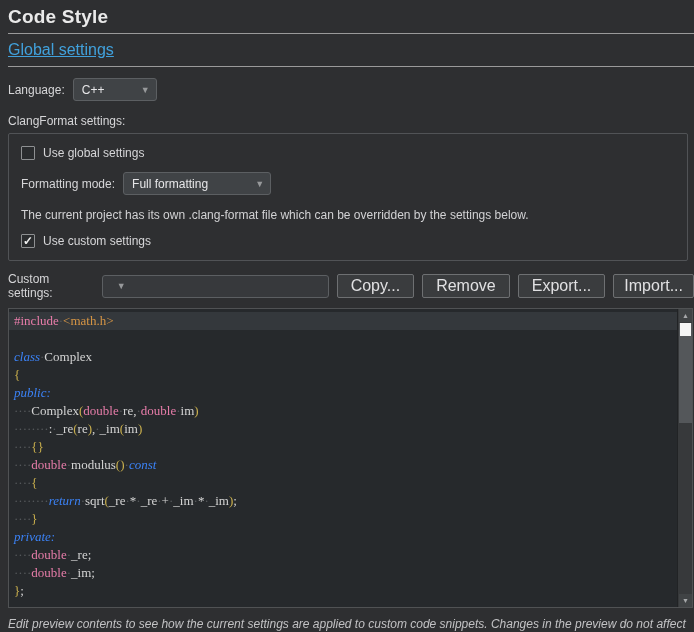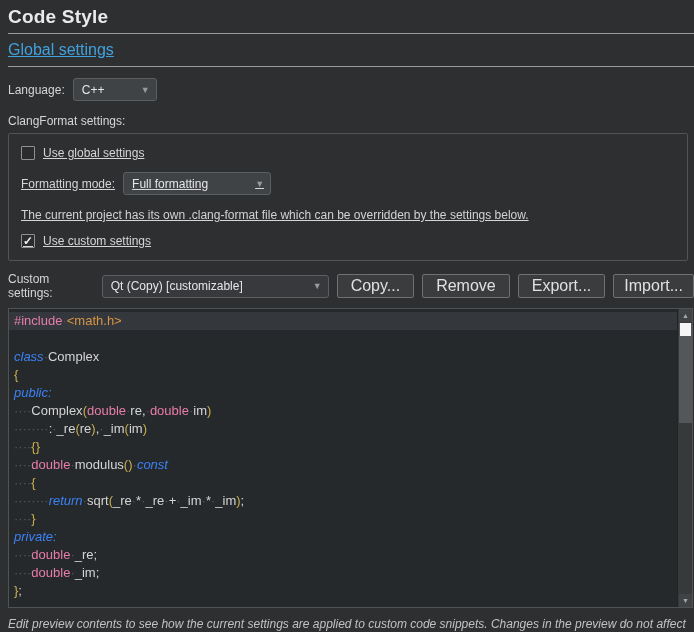--- a/index.html
+++ b/index.html
@@ -41,21 +41,20 @@
   .combo-custom { width:236px; background:#37393c; }
 
   .section-label { margin-top:13px; color:#d6d6d8; }
 
   .groupbox {
     margin-top:5px;
     width:680px;
     border:1px solid #515356;
     border-radius:2px;
     padding:12px 20px 12px 12px;
-    text-decoration:underline;
   }
   .gb-row { display:flex; align-items:center; }
   .gb-row + .gb-row { margin-top:12px; }
 
   .checkbox-row { cursor:pointer; }
   .checkbox {
     width:14px; height:14px;
     border:1px solid #8e9092;
     background:#2a2c2e;
     border-radius:1px;
@@ -91,21 +90,21 @@
     width:685px;
     height:300px;
     background:#26292c;
     border:1px solid #505254;
     position:relative;
     overflow:hidden;
   }
   .code-area {
     position:absolute; left:0; top:0; right:15px; bottom:0;
     padding:3px 0 0 5px;
-    font-family:Liberation Sans, sans-serif;
+    font-family:Liberation Serif, serif;
     font-size:13px;
     line-height:18px;
     white-space:pre;
     cursor:text;
   }
   .code-line { height:18px; }
   .code-line.hl { background:#34383c; margin-left:-5px; padding-left:5px; }
   .tok-pp  { color:#e87daa; }
   .tok-str { color:#d69545; }
   .tok-kw  { color:#3b82f6; font-style:italic; }
@@ -191,21 +190,20 @@
       <span class="checkbox checked">
         <span class="check">✓</span>
       </span>
       <span>Use custom settings</span>
     </div>
   </div>
 
   <div class="row custom-row">
     <span class="lbl">Custom settings:</span>
     <div class="combo combo-custom">
-      <span class="combo-text">Qt (Copy) [customizable]</span>
       <span class="arrow">▼</span>
     </div>
     <button class="btn">Copy...</button>
     <button class="btn">Remove</button>
     <button class="btn">Export...</button>
     <button class="btn btn-import">Import...</button>
   </div>
 
   <div class="editor">
     <div class="code-area"><div class="code-line hl"><span class="tok-pp">#include</span><span class="tok-ws">·</span><span class="tok-str">&lt;math.h&gt;</span></div><div class="code-line">&nbsp;</div><div class="code-line"><span class="tok-kw">class</span><span class="tok-ws">·</span><span class="tok-id">Complex</span></div><div class="code-line"><span class="tok-br">{</span></div><div class="code-line"><span class="tok-kw">public:</span></div><div class="code-line"><span class="tok-ws">····</span><span class="tok-id">Complex</span><span class="tok-br">(</span><span class="tok-pp">double</span><span class="tok-ws">·</span><span class="tok-id">re,</span><span class="tok-ws">·</span><span class="tok-pp">double</span><span class="tok-ws">·</span><span class="tok-id">im</span><span class="tok-br">)</span></div><div class="code-line"><span class="tok-ws">········</span><span class="tok-id">:</span><span class="tok-ws">·</span><span class="tok-id">_re</span><span class="tok-br">(</span><span class="tok-id">re</span><span class="tok-br">)</span><span class="tok-id">,</span><span class="tok-ws">·</span><span class="tok-id">_im</span><span class="tok-br">(</span><span class="tok-id">im</span><span class="tok-br">)</span></div><div class="code-line"><span class="tok-ws">····</span><span class="tok-br">{}</span></div><div class="code-line"><span class="tok-ws">····</span><span class="tok-pp">double</span><span class="tok-ws">·</span><span class="tok-id">modulus</span><span class="tok-br">()</span><span class="tok-ws">·</span><span class="tok-kw">const</span></div><div class="code-line"><span class="tok-ws">····</span><span class="tok-br">{</span></div><div class="code-line"><span class="tok-ws">········</span><span class="tok-kw">return</span><span class="tok-ws">·</span><span class="tok-id">sqrt</span><span class="tok-br">(</span><span class="tok-id">_re</span><span class="tok-ws">·</span><span class="tok-id">*</span><span class="tok-ws">·</span><span class="tok-id">_re</span><span class="tok-ws">·</span><span class="tok-id">+</span><span class="tok-ws">·</span><span class="tok-id">_im</span><span class="tok-ws">·</span><span class="tok-id">*</span><span class="tok-ws">·</span><span class="tok-id">_im</span><span class="tok-br">)</span><span class="tok-id">;</span></div><div class="code-line"><span class="tok-ws">····</span><span class="tok-br">}</span></div><div class="code-line"><span class="tok-kw">private:</span></div><div class="code-line"><span class="tok-ws">····</span><span class="tok-pp">double</span><span class="tok-ws">·</span><span class="tok-id">_re;</span></div><div class="code-line"><span class="tok-ws">····</span><span class="tok-pp">double</span><span class="tok-ws">·</span><span class="tok-id">_im;</span></div><div class="code-line"><span class="tok-br">}</span><span class="tok-id">;</span></div></div>

